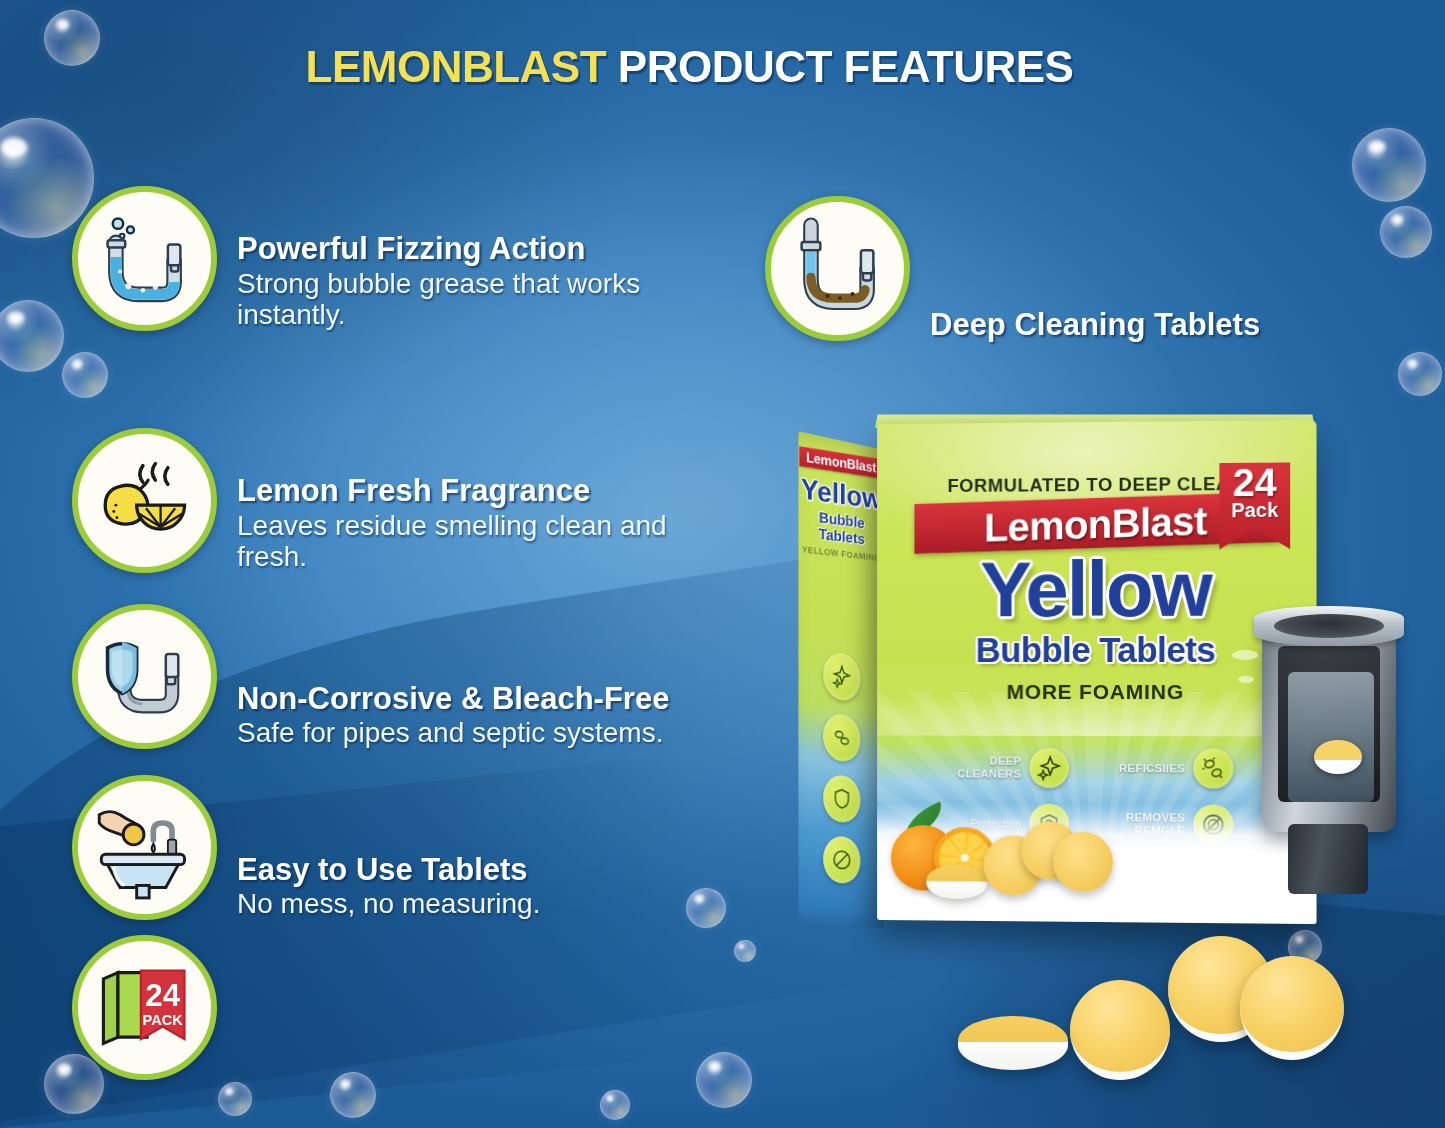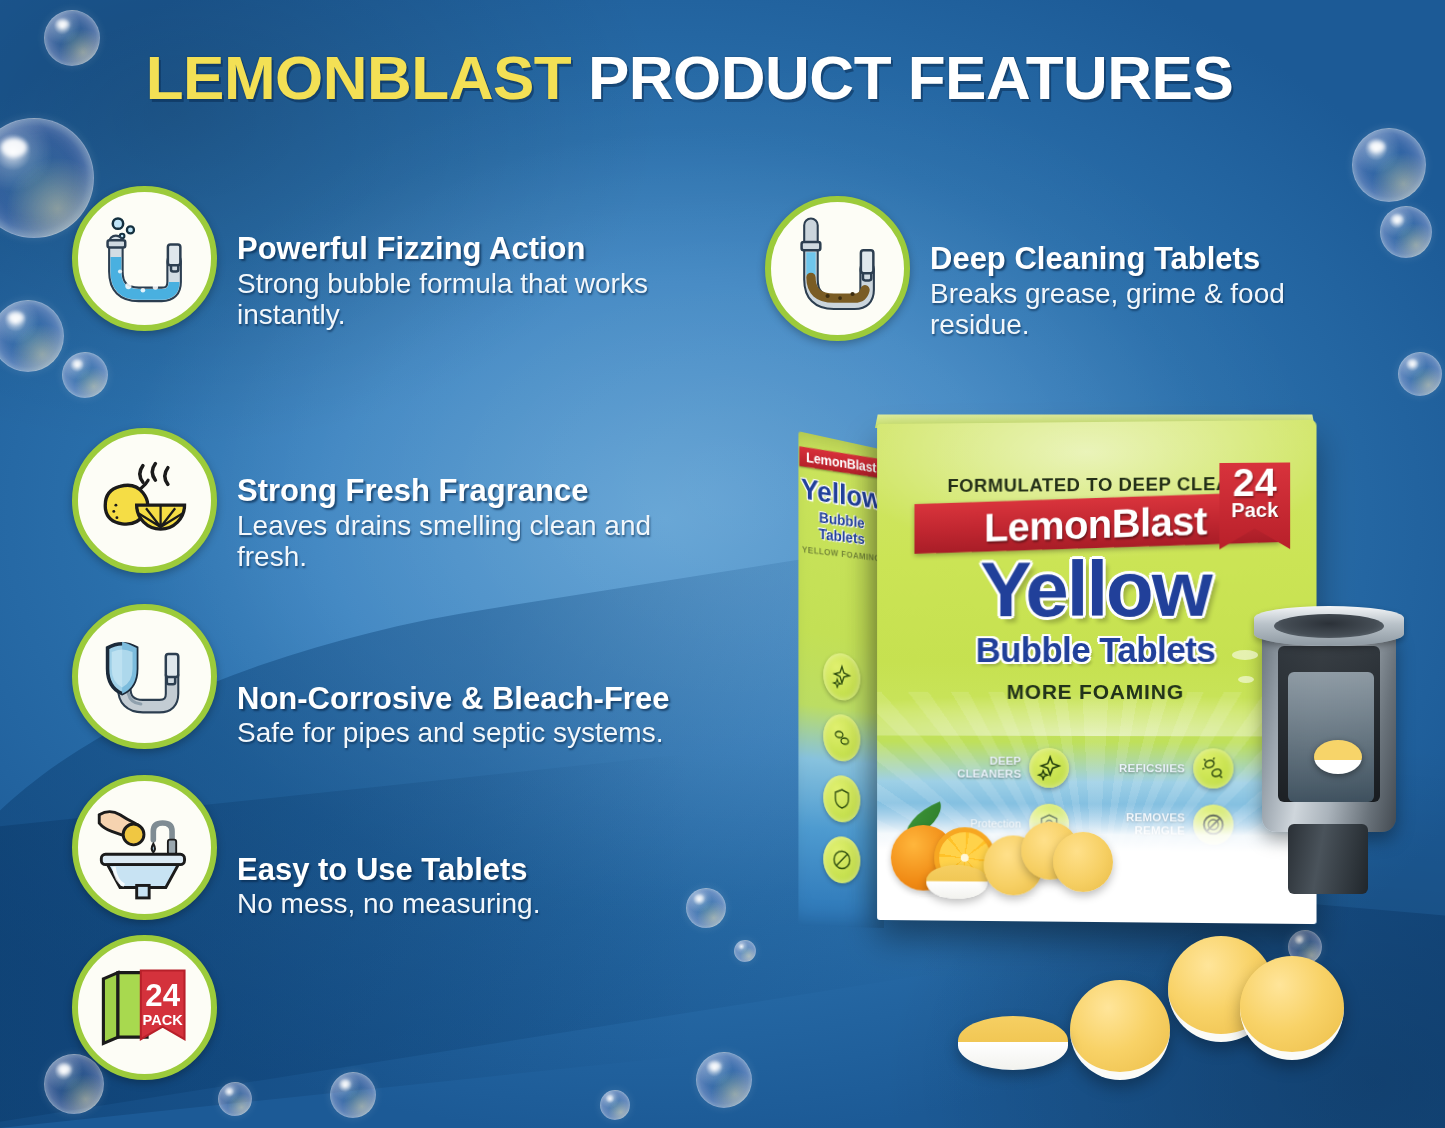--- a/index.html
+++ b/index.html
@@ -55,21 +55,21 @@
     pointer-events:none;
   }
   .bubble::after{
     content:""; position:absolute; left:22%; top:16%; width:22%; height:16%;
     background:rgba(255,255,255,.9); border-radius:50%; filter:blur(2px);
   }
 
   
   .title-wrap{
     position:absolute; top:42px; left:0; width:1379px; text-align:center;
-    font-size:62px; font-weight:bold; letter-spacing:-.5px;
+    font-size:44px; font-weight:bold; letter-spacing:-.5px;
     font-family:"Liberation Sans", sans-serif;
     white-space:nowrap;
   }
   .t-yellow{ color:#f3e055; text-shadow:2px 3px 0 rgba(10,45,85,.55), 0 0 2px rgba(0,0,0,.3); }
   .t-white { color:#ffffff; text-shadow:2px 3px 0 rgba(10,45,85,.55), 0 0 2px rgba(0,0,0,.3); }
 
   
   .feature{ position:absolute; display:flex; align-items:flex-end; }
   .icon-ring{
     width:145px; height:145px; border-radius:50%;
@@ -387,61 +387,60 @@
         <rect x="70" y="50" width="17" height="7" rx="2" fill="#cfd9e0" stroke="#2c3e50" stroke-width="2.4" transform="rotate(-90 78.5 53.5)"></rect>
         <rect x="72" y="36" width="12" height="20" rx="2.5" fill="#dfe7ec" stroke="#2c3e50" stroke-width="2.4"></rect>
         <circle cx="34" cy="76" r="3" fill="#fff" opacity=".85"></circle>
         <circle cx="48" cy="80" r="2.2" fill="#fff" opacity=".85"></circle>
         <circle cx="60" cy="77" r="2.6" fill="#fff" opacity=".85"></circle>
         <circle cx="26" cy="62" r="2" fill="#fff" opacity=".8"></circle>
       </svg>
     </div>
     <div class="feat-text">
       <div class="feat-title">Powerful Fizzing Action</div>
-      <div class="feat-desc">Strong bubble formula that works instantly.</div>
+      <div class="feat-desc">Strong bubble grease that works instantly.</div>
     </div>
   </div>
 
   <div class="feature" id="f2">
     <div class="icon-ring">
       <svg viewBox="0 0 100 100">
         <path d="M24 8 L24 60 Q24 82 46 82 L66 82 Q78 82 78 70 L78 50" fill="none" stroke="#2c3e50" stroke-width="15" stroke-linecap="round"></path>
         <path d="M24 8 L24 60 Q24 82 46 82 L66 82 Q78 82 78 70 L78 50" fill="none" stroke="#cbd5dc" stroke-width="11" stroke-linecap="round"></path>
         <path d="M24 34 L24 56" stroke="#6fc6ec" stroke-width="9" stroke-linecap="butt"></path>
         <path d="M24 58 Q24 78 46 78 L66 78 Q74 78 76 70" fill="none" stroke="#7a5c24" stroke-width="9" stroke-linecap="round"></path>
         <circle cx="40" cy="76" r="2" fill="#3c2d10"></circle>
         <circle cx="52" cy="78" r="1.8" fill="#3c2d10"></circle>
         <circle cx="64" cy="74" r="2" fill="#3c2d10"></circle>
         <rect x="15" y="24" width="18" height="8" rx="2" fill="#cfd9e0" stroke="#2c3e50" stroke-width="2.4"></rect>
         <rect x="69" y="48" width="18" height="8" rx="2" fill="#cfd9e0" stroke="#2c3e50" stroke-width="2.4" transform="rotate(-90 78 52)"></rect>
         <rect x="72" y="32" width="12" height="22" rx="2.5" fill="#dfe7ec" stroke="#2c3e50" stroke-width="2.4"></rect>
       </svg>
     </div>
     <div class="feat-text">
       <div class="feat-title">Deep Cleaning Tablets</div>
-      <div class="feat-desc">Breaks grease, grime &amp; food residue.</div>
     </div>
   </div>
 
   <div class="feature" id="f3">
     <div class="icon-ring">
       <svg viewBox="0 0 100 100">
         <path d="M48 16 q-6 8 0 16 M60 14 q-6 8 0 16 M72 18 q-6 8 0 16" fill="none" stroke="#1b1b1b" stroke-width="3.4" stroke-linecap="round"></path>
         <path d="M12 58 q-2-18 14-22 q14-4 22 6 q8 10 2 20 q-8 12 -22 10 q-14-2 -16-14z" fill="#f5dd45" stroke="#1b1b1b" stroke-width="3.2"></path>
         <path d="M46 38 q5-4 7-8" stroke="#1b1b1b" stroke-width="3" fill="none" stroke-linecap="round"></path>
         <circle cx="22" cy="54" r="1.4" fill="#1b1b1b"></circle>
           <circle cx="20" cy="60" r="1.4" fill="#1b1b1b"></circle>
           <circle cx="23" cy="66" r="1.4" fill="#1b1b1b"></circle>
         <path d="M42 54 h46 a23 23 0 0 1 -46 0z" fill="#f5dd45" stroke="#1b1b1b" stroke-width="3.2"></path>
         <path d="M65 54 v23 M51 57 l14 18 M79 57 l-14 18 M44 62 l21 13 M86 62 l-21 13" stroke="#1b1b1b" stroke-width="2.2"></path>
       </svg>
     </div>
     <div class="feat-text">
-      <div class="feat-title">Strong Fresh Fragrance</div>
-      <div class="feat-desc">Leaves drains smelling clean and fresh.</div>
+      <div class="feat-title">Lemon Fresh Fragrance</div>
+      <div class="feat-desc">Leaves residue smelling clean and fresh.</div>
     </div>
   </div>
 
   <div class="feature" id="f4">
     <div class="icon-ring">
       <svg viewBox="0 0 100 100">
         <path d="M30 54 L30 60 Q30 78 48 78 L64 78 Q76 78 76 66 L76 48" fill="none" stroke="#2c3e50" stroke-width="14" stroke-linecap="round"></path>
         <path d="M30 54 L30 60 Q30 78 48 78 L64 78 Q76 78 76 66 L76 48" fill="none" stroke="#c3ccd3" stroke-width="10" stroke-linecap="round"></path>
         <path d="M34 66 q2 9 12 10" stroke="#8fa0ad" stroke-width="3" fill="none" stroke-linecap="round"></path>
         <rect x="66" y="44" width="18" height="8" rx="2" fill="#cfd9e0" stroke="#2c3e50" stroke-width="2.4" transform="rotate(-90 75 48)"></rect>

